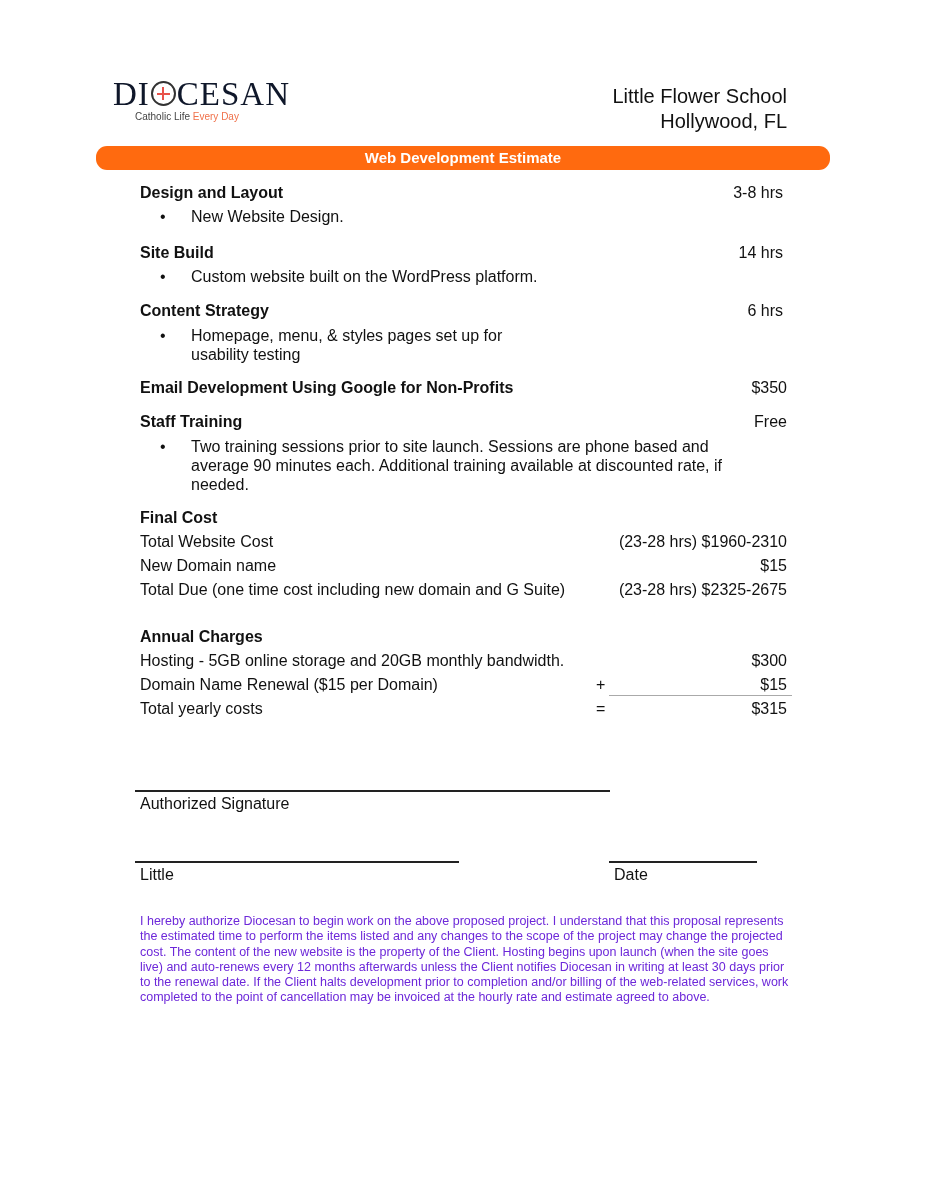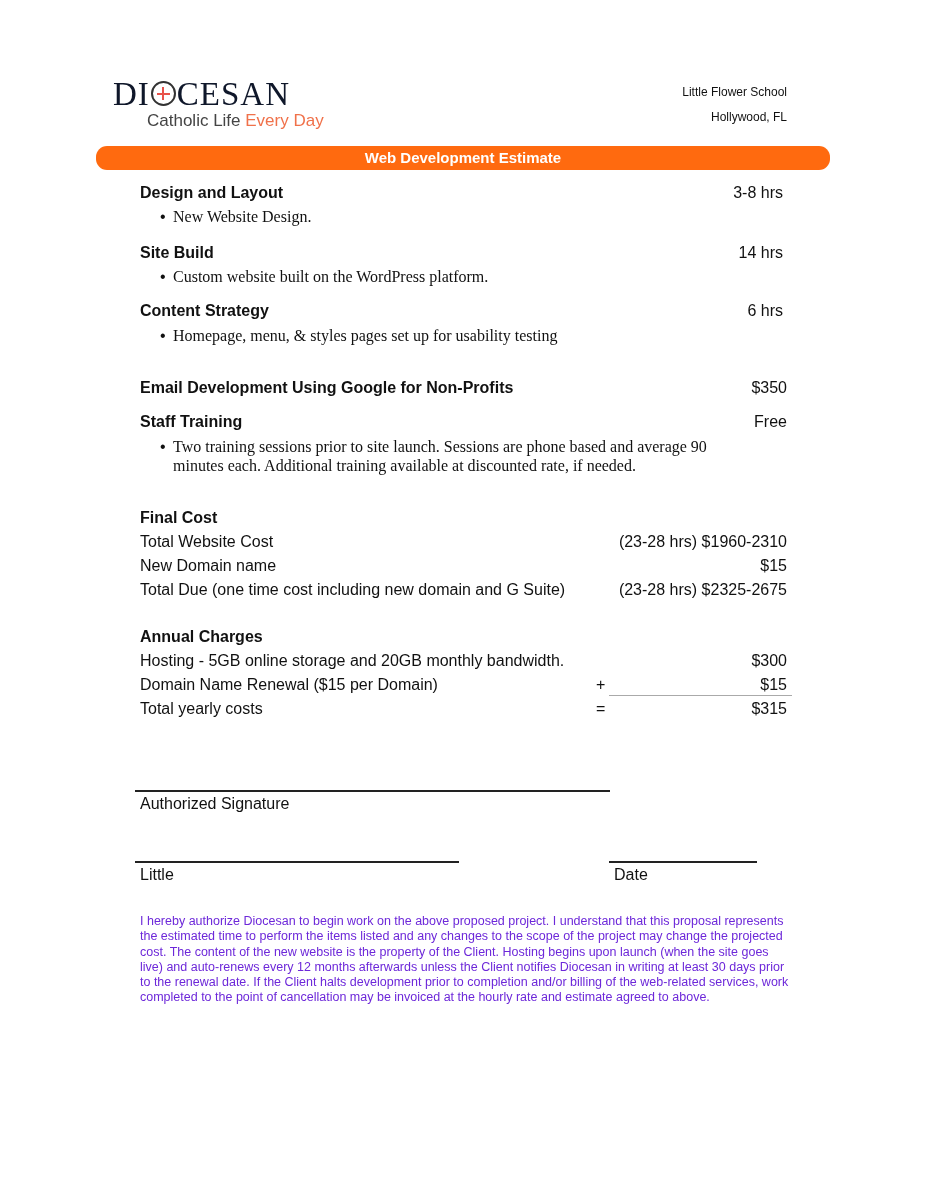--- a/index.html
+++ b/index.html
@@ -18,39 +18,39 @@
       display: inline-block; position: relative; width: 25px; height: 25px;
       border: 2px solid #333333; border-radius: 50%; vertical-align: -1px;
       margin: 0 1px; box-sizing: border-box;
     }
     .logo-word .cross-o::before, .logo-word .cross-o::after {
       content: ""; position: absolute; background: #e8524a;
     }
     .logo-word .cross-o::before { left: 50%; top: 4px; bottom: 4px; width: 2px; margin-left: -1px; }
     .logo-word .cross-o::after { top: 50%; left: 4px; right: 4px; height: 2px; margin-top: -1px; }
     .logo-tag {
-      left: 135px; top: 111px; font-size: 17px; color: #444444; white-space: nowrap; margin-left: 12px;
+      left: 135px; top: 111px; font-size: 10px; color: #444444; white-space: nowrap;
     }
     .logo-tag .accent { color: #f0714a; }
 
-    .client { right: 140px; text-align: right; font-size: 12px; white-space: nowrap; }
+    .client { right: 140px; text-align: right; font-size: 20px; white-space: nowrap; }
 
     .banner {
       left: 96px; top: 146px; width: 734px; height: 24px; background: #ff6a0f;
       color: #ffffff; font-weight: bold; font-size: 15px; text-align: center; line-height: 24px; border-radius: 11px;
     }
 
     .row { left: 140px; width: 647px; font-size: 16px; line-height: 20px; white-space: nowrap; }
     .row .label { position: absolute; left: 0; }
     .row .value { position: absolute; right: 0; text-align: right; }
     .bold { font-weight: bold; }
 
     .bullet { left: 160px; font-size: 16px; line-height: 19px; }
     .bullet .dot { position: absolute; left: 0; }
-    .bullet .text { display: block; margin-left: 13px; font-family: Liberation Serif, serif; }
+    .bullet .text { display: block; margin-left: 31px; }
 
     .op { font-size: 16px; }
     .hr-line { background: #aaaaaa; height: 1px; }
     .sig-line { background: #222222; height: 2px; }
 
     .legal {
       left: 140px; top: 914px; width: 650px; font-size: 12.5px; line-height: 15.3px; color: #6d28d9;
     }
   </style>
 </head>

